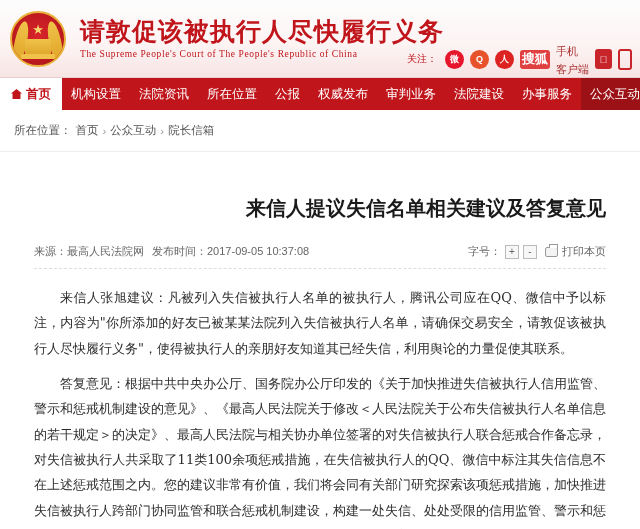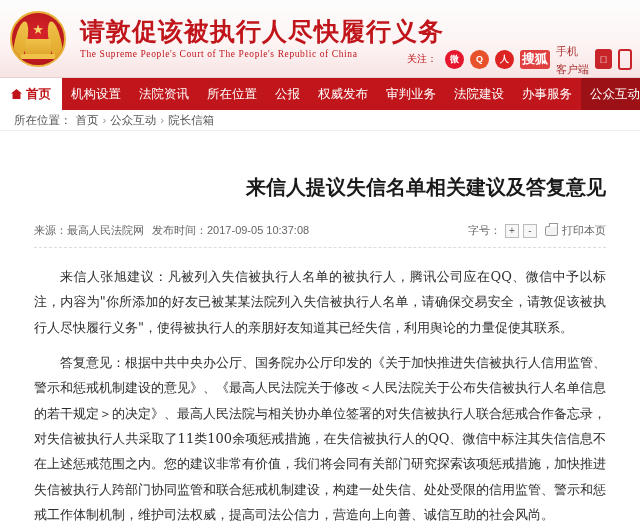--- a/index.html
+++ b/index.html
@@ -124,21 +124,21 @@
   .nav-item.active { background: #9c1116; }
   .home-icon {
     width: 11px; height: 10px;
     background: #c0151b;
     clip-path: polygon(50% 0%, 100% 45%, 86% 45%, 86% 100%, 14% 100%, 14% 45%, 0% 45%);
     display: inline-block;
   }
 
   
   .breadcrumb {
-    height: 21px;
+    height: 42px;
     display: flex;
     align-items: center;
     padding: 0 14px;
     font-size: 11.5px;
     color: #555;
     border-bottom: 1px solid #eee;
     gap: 4px;
   }
   .breadcrumb .sep { color: #999; }
   .breadcrumb a { color: #555; text-decoration: none; }

